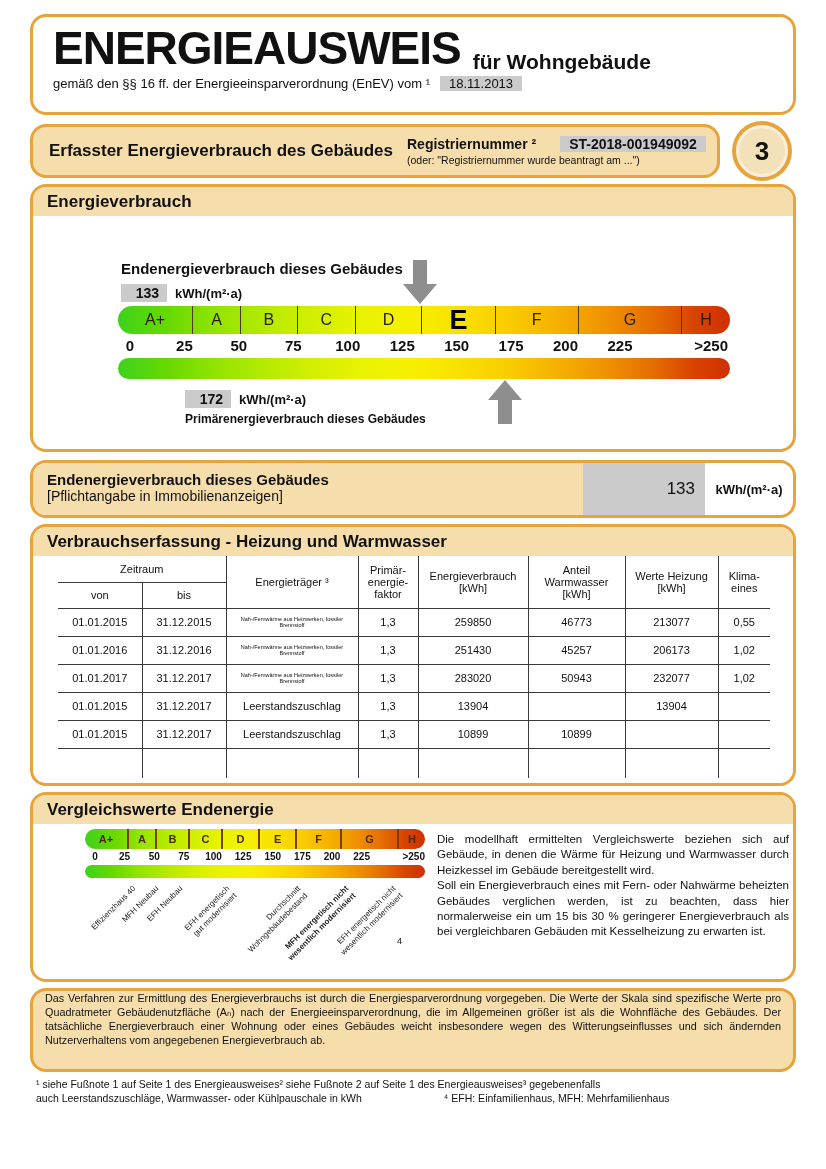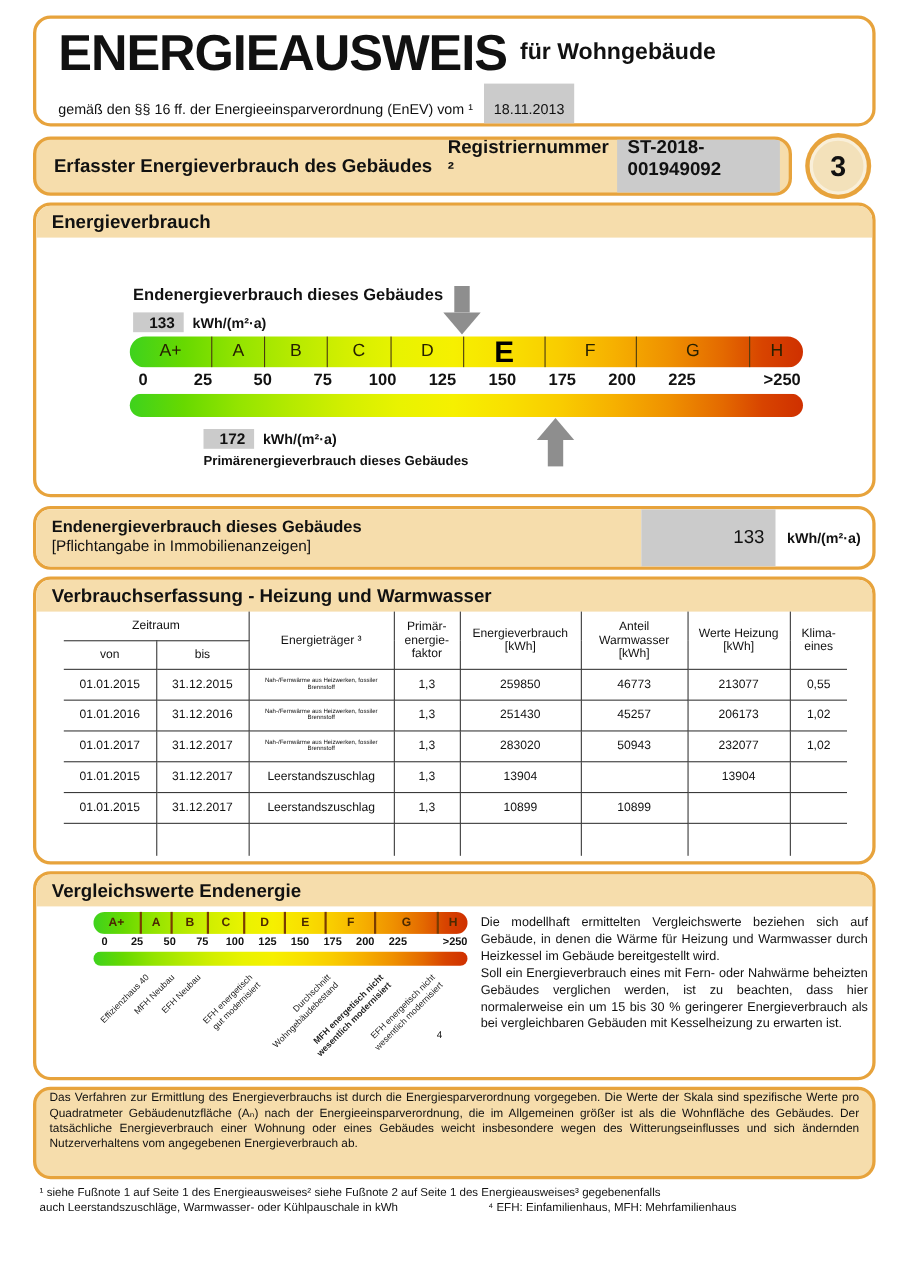--- a/index.html
+++ b/index.html
@@ -11,30 +11,30 @@
   .box{
     position:absolute;left:30px;width:766px;box-sizing:border-box;
     border:3px solid #E7A33C;border-radius:16px;background:#fff;overflow:hidden;
   }
   .strip{
     background:#F6DDAC;padding:5px 14px 4px 14px;font-size:17px;font-weight:bold;
   }
   .pre{white-space:pre-line;}
   
   #header-box{top:14px;height:101px;padding:6px 20px;}
-  #header-title-row{display:flex;align-items:center;gap:12px;}
+  #header-title-row{display:flex;align-items:flex-end;gap:12px;}
   #header-title{font-size:46px;font-weight:bold;letter-spacing:-1px;line-height:1.1;}
   #header-subtitle{font-size:21px;font-weight:bold;}
   #header-law{font-size:13px;margin-top:2px;display:flex;align-items:center;gap:10px;}
-  .gray-chip{background:#CBCBCB;padding:16px 9px;}
+  .gray-chip{background:#CBCBCB;padding:0 9px;}
   
   #reg-box{top:124px;height:54px;width:690px;background:#F6DDAC;display:flex;align-items:center;}
   #reg-title{font-size:17px;font-weight:bold;padding-left:16px;flex:1;}
   #reg-right{width:302px;padding-right:8px;}
-  #reg-row1{display:flex;align-items:center;gap:8px;font-size:17px;font-weight:bold;}
+  #reg-row1{display:flex;align-items:center;gap:24px;font-size:14px;font-weight:bold;}
   #reg-alt{font-size:10.5px;margin-top:2px;}
   #circle3{
     position:absolute;left:732px;top:121px;width:60px;height:60px;border-radius:50%;
     background:#E7A33C;display:flex;align-items:center;justify-content:center;
   }
   #circle3-inner{
     width:46px;height:46px;border-radius:50%;background:#F3E1BA;
     border:3px solid #F9EFD9;display:flex;align-items:center;justify-content:center;
     font-size:26px;font-weight:bold;
   }

